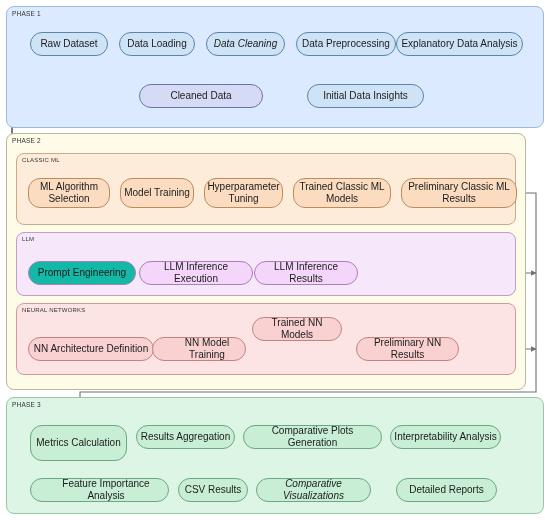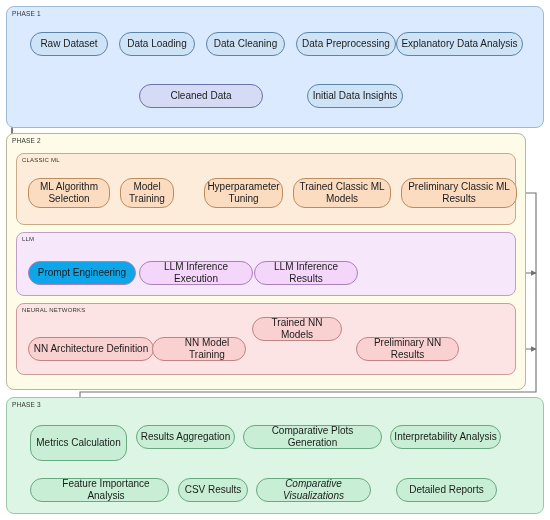--- a/index.html
+++ b/index.html
@@ -144,35 +144,35 @@
   <div class="phase-label" style="left: 12px; top: 137px;">PHASE 2</div>
   <div class="phase-label" style="left: 12px; top: 401px;">PHASE 3</div>
 
   <div class="group-label" style="left: 22px; top: 157px;">CLASSIC ML</div>
   <div class="group-label" style="left: 22px; top: 236px;">LLM</div>
   <div class="group-label" style="left: 22px; top: 307px;">NEURAL NETWORKS</div>
 
   <div id="nodes-layer">
       <div class="node" style="left: 30px; top: 32px; width: 78px; height: 24px; background: rgb(207, 227, 247); border: 1px solid rgb(91, 132, 168);">Raw Dataset</div>
       <div class="node" style="left: 119px; top: 32px; width: 76px; height: 24px; background: rgb(207, 227, 247); border: 1px solid rgb(91, 132, 168);">Data Loading</div>
-      <div class="node" style="left: 206px; top: 32px; width: 79px; height: 24px; background: rgb(207, 227, 247); border: 1px solid rgb(91, 132, 168);">Data Cleaning</div>
+      <div class="node" style="left: 206px; top: 32px; width: 79px; height: 24px; background: rgb(207, 227, 247); border: 1px solid rgb(91, 132, 168); font-style: italic;">Data Cleaning</div>
       <div class="node" style="left: 296px; top: 32px; width: 100px; height: 24px; background: rgb(207, 227, 247); border: 1px solid rgb(91, 132, 168);">Data Preprocessing</div>
       <div class="node" style="left: 396px; top: 32px; width: 127px; height: 24px; background: rgb(207, 227, 247); border: 1px solid rgb(91, 132, 168);">Explanatory Data Analysis</div>
       <div class="node" style="left: 139px; top: 84px; width: 124px; height: 24px; background: rgb(213, 218, 245); border: 1px solid rgb(107, 114, 168);">Cleaned Data</div>
-      <div class="node" style="left: 307px; top: 84px; width: 96px; height: 24px; background: rgb(207, 227, 247); border: 1px solid rgb(91, 132, 168);">Initial Data Insights</div>
+      <div class="node" style="left: 307px; top: 84px; width: 117px; height: 24px; background: rgb(207, 227, 247); border: 1px solid rgb(91, 132, 168);">Initial Data Insights</div>
       <div class="node" style="left: 28px; top: 178px; width: 82px; height: 30px; background: rgb(251, 220, 192); border: 1px solid rgb(187, 140, 94);">ML Algorithm
 Selection</div>
-      <div class="node" style="left: 120px; top: 178px; width: 54px; height: 30px; background: rgb(251, 220, 192); border: 1px solid rgb(187, 140, 94);">Model Training</div>
+      <div class="node" style="left: 120px; top: 178px; width: 74px; height: 30px; background: rgb(251, 220, 192); border: 1px solid rgb(187, 140, 94);">Model Training</div>
       <div class="node" style="left: 204px; top: 178px; width: 79px; height: 30px; background: rgb(251, 220, 192); border: 1px solid rgb(187, 140, 94);">Hyperparameter
 Tuning</div>
       <div class="node" style="left: 293px; top: 178px; width: 98px; height: 30px; background: rgb(251, 220, 192); border: 1px solid rgb(187, 140, 94);">Trained Classic ML
 Models</div>
       <div class="node" style="left: 401px; top: 178px; width: 116px; height: 30px; background: rgb(251, 220, 192); border: 1px solid rgb(187, 140, 94);">Preliminary Classic ML
 Results</div>
-      <div class="node" style="left: 28px; top: 261px; width: 108px; height: 24px; background: #0ea5e9; border: 1px solid rgb(171, 127, 184);">Prompt Engineering</div>
+      <div class="node" style="left: 28px; top: 261px; width: 108px; height: 24px; background: #14b8a6; border: 1px solid rgb(171, 127, 184);">Prompt Engineering</div>
       <div class="node" style="left: 139px; top: 261px; width: 114px; height: 24px; background: rgb(243, 214, 249); border: 1px solid rgb(171, 127, 184);">LLM Inference Execution</div>
       <div class="node" style="left: 254px; top: 261px; width: 104px; height: 24px; background: rgb(243, 214, 249); border: 1px solid rgb(171, 127, 184);">LLM Inference Results</div>
       <div class="node" style="left: 28px; top: 337px; width: 126px; height: 24px; background: rgb(250, 209, 209); border: 1px solid rgb(192, 131, 131);">NN Architecture Definition</div>
       <div class="node" style="left: 152px; top: 337px; width: 94px; height: 24px; background: rgb(250, 209, 209); border: 1px solid rgb(192, 131, 131); padding-left: 19px;">NN Model Training</div>
       <div class="node" style="left: 252px; top: 317px; width: 90px; height: 24px; background: rgb(250, 209, 209); border: 1px solid rgb(192, 131, 131);">Trained NN Models</div>
       <div class="node" style="left: 356px; top: 337px; width: 103px; height: 24px; background: rgb(250, 209, 209); border: 1px solid rgb(192, 131, 131);">Preliminary NN Results</div>
       <div class="node" style="left: 30px; top: 425px; width: 97px; height: 36px; background: rgb(200, 238, 213); border: 1px solid rgb(106, 168, 128);">Metrics Calculation</div>
       <div class="node" style="left: 136px; top: 425px; width: 99px; height: 24px; background: rgb(200, 238, 213); border: 1px solid rgb(106, 168, 128);">Results Aggregation</div>
       <div class="node" style="left: 243px; top: 425px; width: 139px; height: 24px; background: rgb(200, 238, 213); border: 1px solid rgb(106, 168, 128);">Comparative Plots Generation</div>
       <div class="node" style="left: 390px; top: 425px; width: 111px; height: 24px; background: rgb(200, 238, 213); border: 1px solid rgb(106, 168, 128);">Interpretability Analysis</div>

